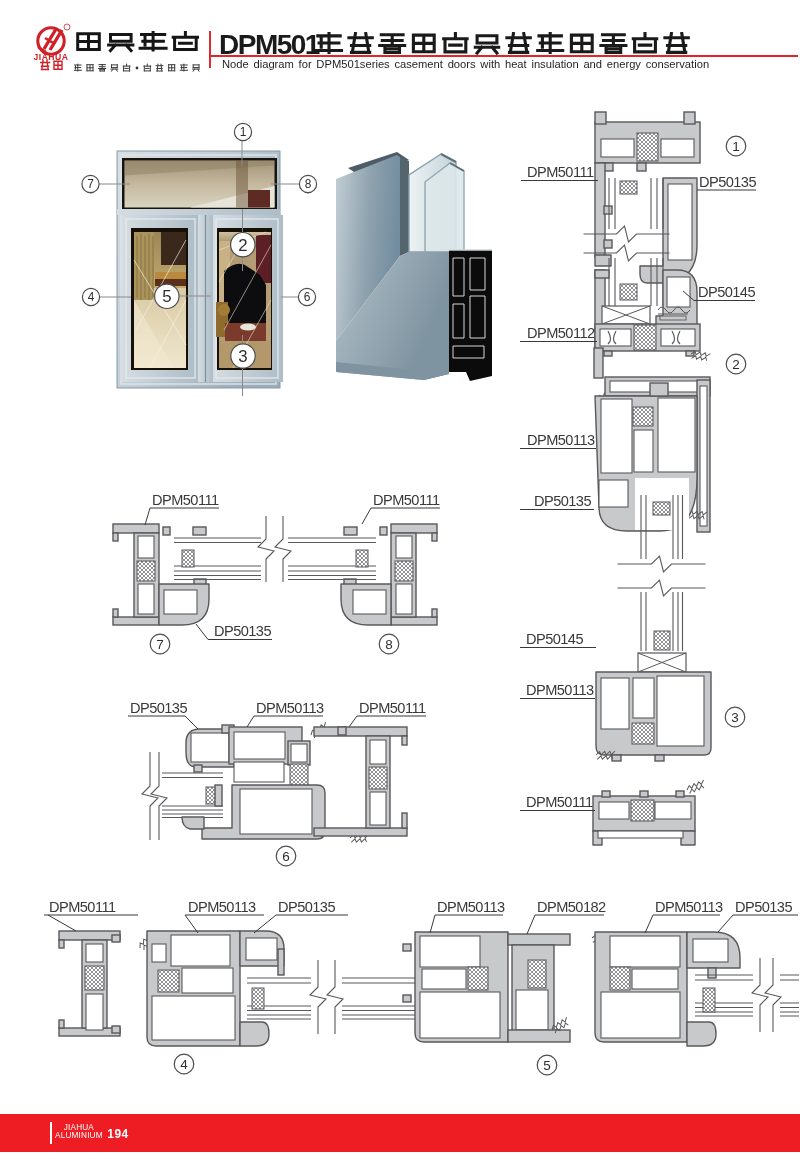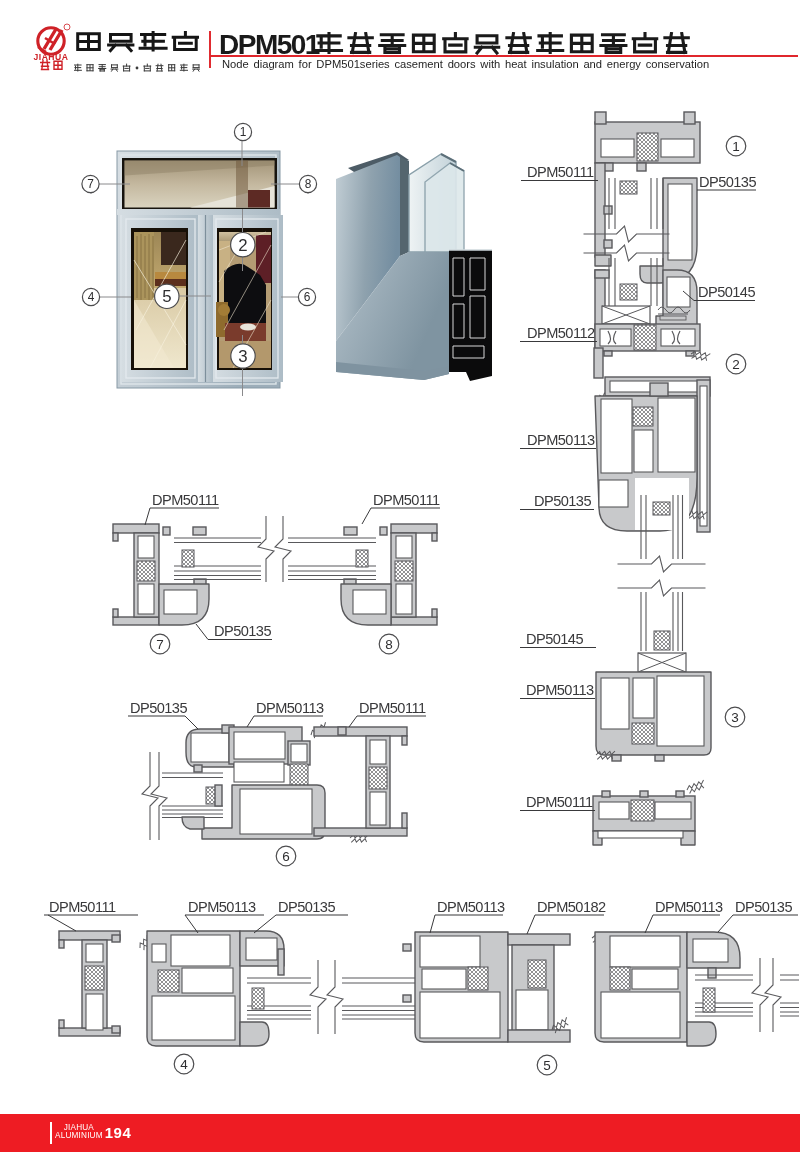--- a/index.html
+++ b/index.html
@@ -553,17 +553,17 @@
       <line x1="733" y1="915.0" x2="798" y2="915.0" stroke="#39393b" stroke-width="1.1"></line>
       <line x1="733" y1="915" x2="718" y2="932" stroke="#39393b" stroke-width="1.0"></line>
       <circle cx="184" cy="1064" r="9.8" fill="#fff" stroke="#4c4c4e" stroke-width="1.2"></circle>
       <text x="184" y="1068.80102" font-size="13.5" fill="#2e2e30" text-anchor="middle" font-family="Liberation Sans, sans-serif">4</text>
       <circle cx="547" cy="1065" r="9.8" fill="#fff" stroke="#4c4c4e" stroke-width="1.2"></circle>
       <text x="547" y="1069.80102" font-size="13.5" fill="#2e2e30" text-anchor="middle" font-family="Liberation Sans, sans-serif">5</text>
     </svg>
 
 <div class="ab" style="left:0;top:1114px;width:800px;height:38px;background:#ee1c23"></div>
 
-<div class="ab" style="left:18px;top:1124px;width:200px;color:#fff"><span style="font-size:15px;font-weight:bold;letter-spacing:0.5px">194</span></div>
+<div class="ab" style="left:18px;top:1124px;width:200px;color:#fff"><span style="font-size:12px;font-weight:bold;letter-spacing:0.5px">194</span></div>
 
 <div class="ab" style="left:50px;top:1122px;width:1.5px;height:22px;background:#fff"></div>
 
 <div class="ab" style="left:55px;top:1124px;color:#fff;font-size:8.2px;line-height:8.4px;letter-spacing:0.2px">JIAHUA<br>ALUMINIUM</div>
 </div>
 </body></html>

